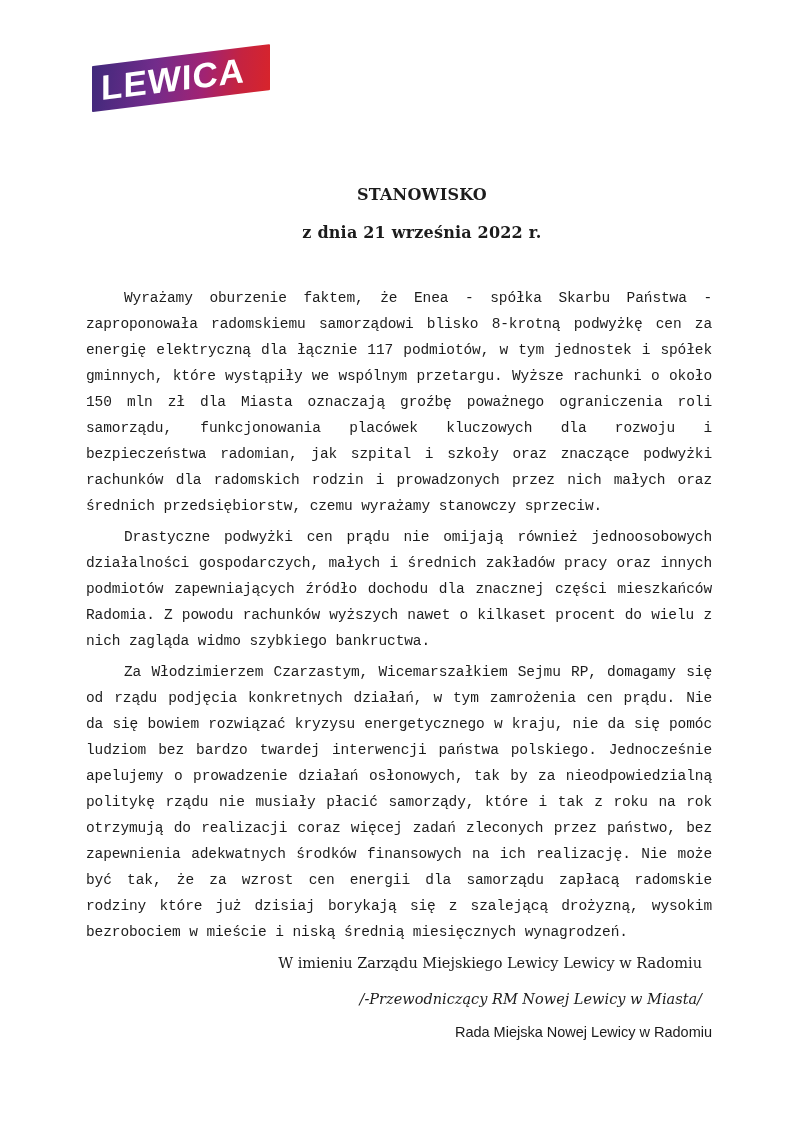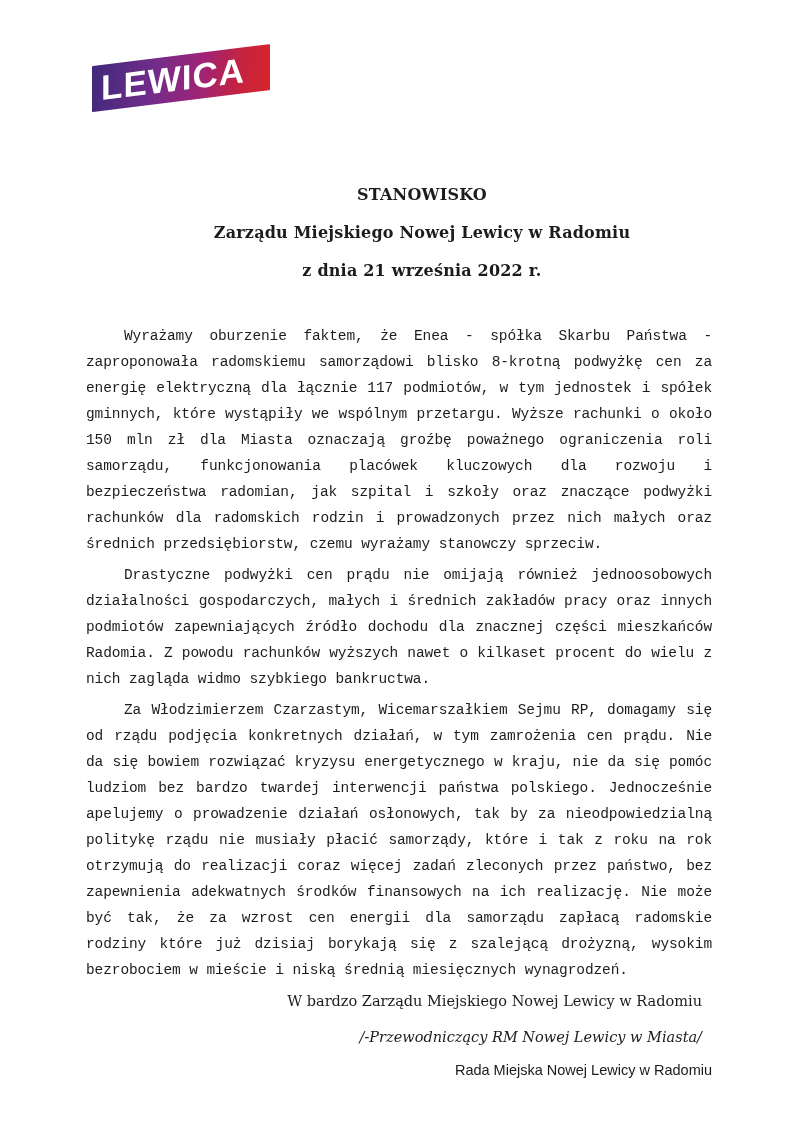--- a/index.html
+++ b/index.html
@@ -94,32 +94,31 @@
 <div class="page">
 
   <div class="logo">
     <span class="logo-text">LEWICA</span>
   </div>
 
   <div class="content">
 
     <div class="headings">
       <p>STANOWISKO</p>
-      <p>Zarządu Miejskiego Nowej Lewicy w Radomiu</p>
       <p>z dnia 21 września 2022 r.</p>
     </div>
 
     <div class="body-text">
       <p>Wyrażamy oburzenie faktem, że Enea - spółka Skarbu Państwa - zaproponowała radomskiemu samorządowi blisko 8-krotną podwyżkę cen za energię elektryczną dla łącznie 117 podmiotów, w tym jednostek i spółek gminnych, które wystąpiły we wspólnym przetargu. Wyższe rachunki o około 150 mln zł dla Miasta oznaczają groźbę poważnego ograniczenia roli samorządu, funkcjonowania placówek kluczowych dla rozwoju i bezpieczeństwa radomian, jak szpital i szkoły oraz znaczące podwyżki rachunków dla radomskich rodzin i prowadzonych przez nich małych oraz średnich przedsiębiorstw, czemu wyrażamy stanowczy sprzeciw.</p>
       <p>Drastyczne podwyżki cen prądu nie omijają również jednoosobowych działalności gospodarczych, małych i średnich zakładów pracy oraz innych podmiotów zapewniających źródło dochodu dla znacznej części mieszkańców Radomia. Z powodu rachunków wyższych nawet o kilkaset procent do wielu z nich zagląda widmo szybkiego bankructwa.</p>
       <p>Za Włodzimierzem Czarzastym, Wicemarszałkiem Sejmu RP, domagamy się od rządu podjęcia konkretnych działań, w tym zamrożenia cen prądu. Nie da się bowiem rozwiązać kryzysu energetycznego w kraju, nie da się pomóc ludziom bez bardzo twardej interwencji państwa polskiego. Jednocześnie apelujemy o prowadzenie działań osłonowych, tak by za nieodpowiedzialną politykę rządu nie musiały płacić samorządy, które i tak z roku na rok otrzymują do realizacji coraz więcej zadań zleconych przez państwo, bez zapewnienia adekwatnych środków finansowych na ich realizację. Nie może być tak, że za wzrost cen energii dla samorządu zapłacą radomskie rodziny które już dzisiaj borykają się z szalejącą drożyzną, wysokim bezrobociem w mieście i niską średnią miesięcznych wynagrodzeń.</p>
     </div>
 
     <div class="closing">
-      <p>W bardzo Zarządu Miejskiego Nowej Lewicy w Radomiu</p>
+      <p>W imieniu Zarządu Miejskiego Lewicy Lewicy w Radomiu</p>
       <p class="sig-title">/-Przewodniczący RM Nowej Lewicy w Miasta/</p>
     </div>
 
     <div class="footer">
       <p>Rada Miejska Nowej Lewicy w Radomiu</p>
 
     </div>
 
   </div>
 </div>

